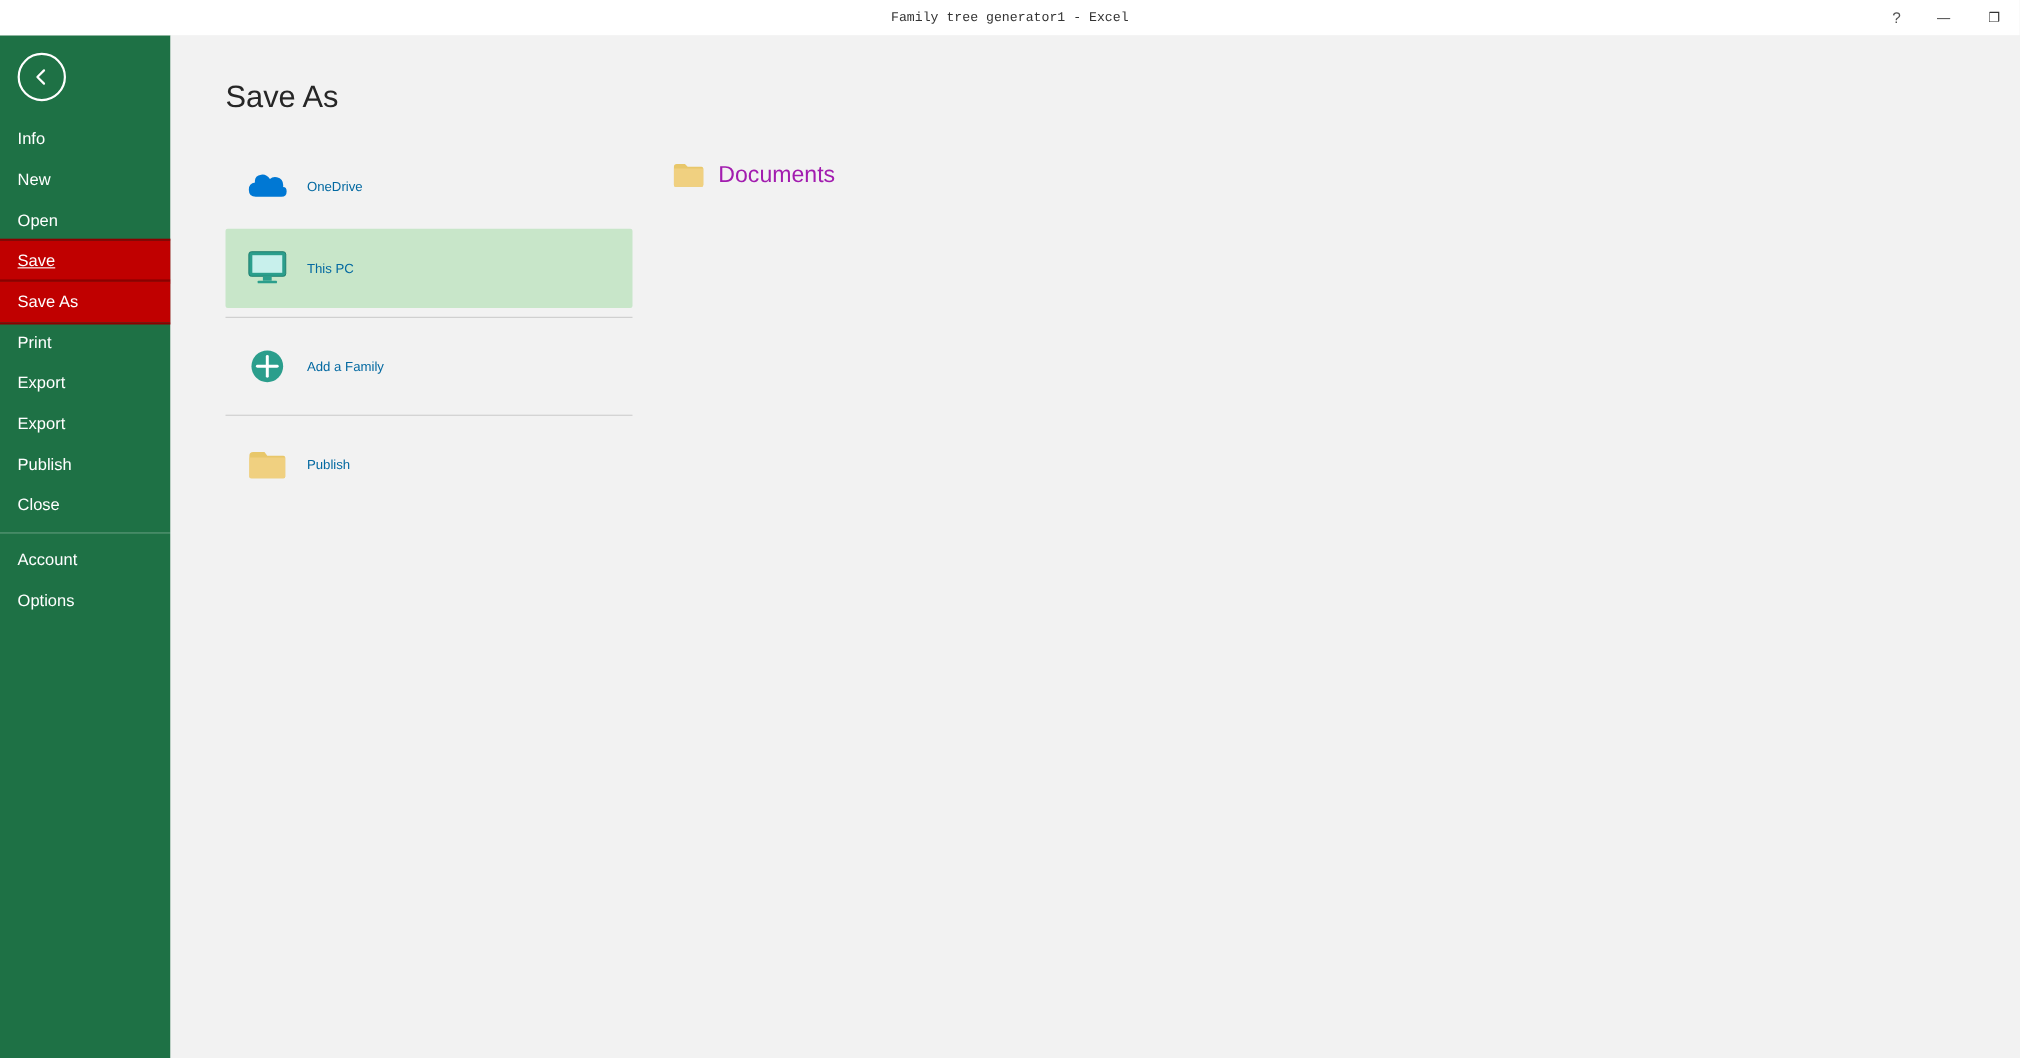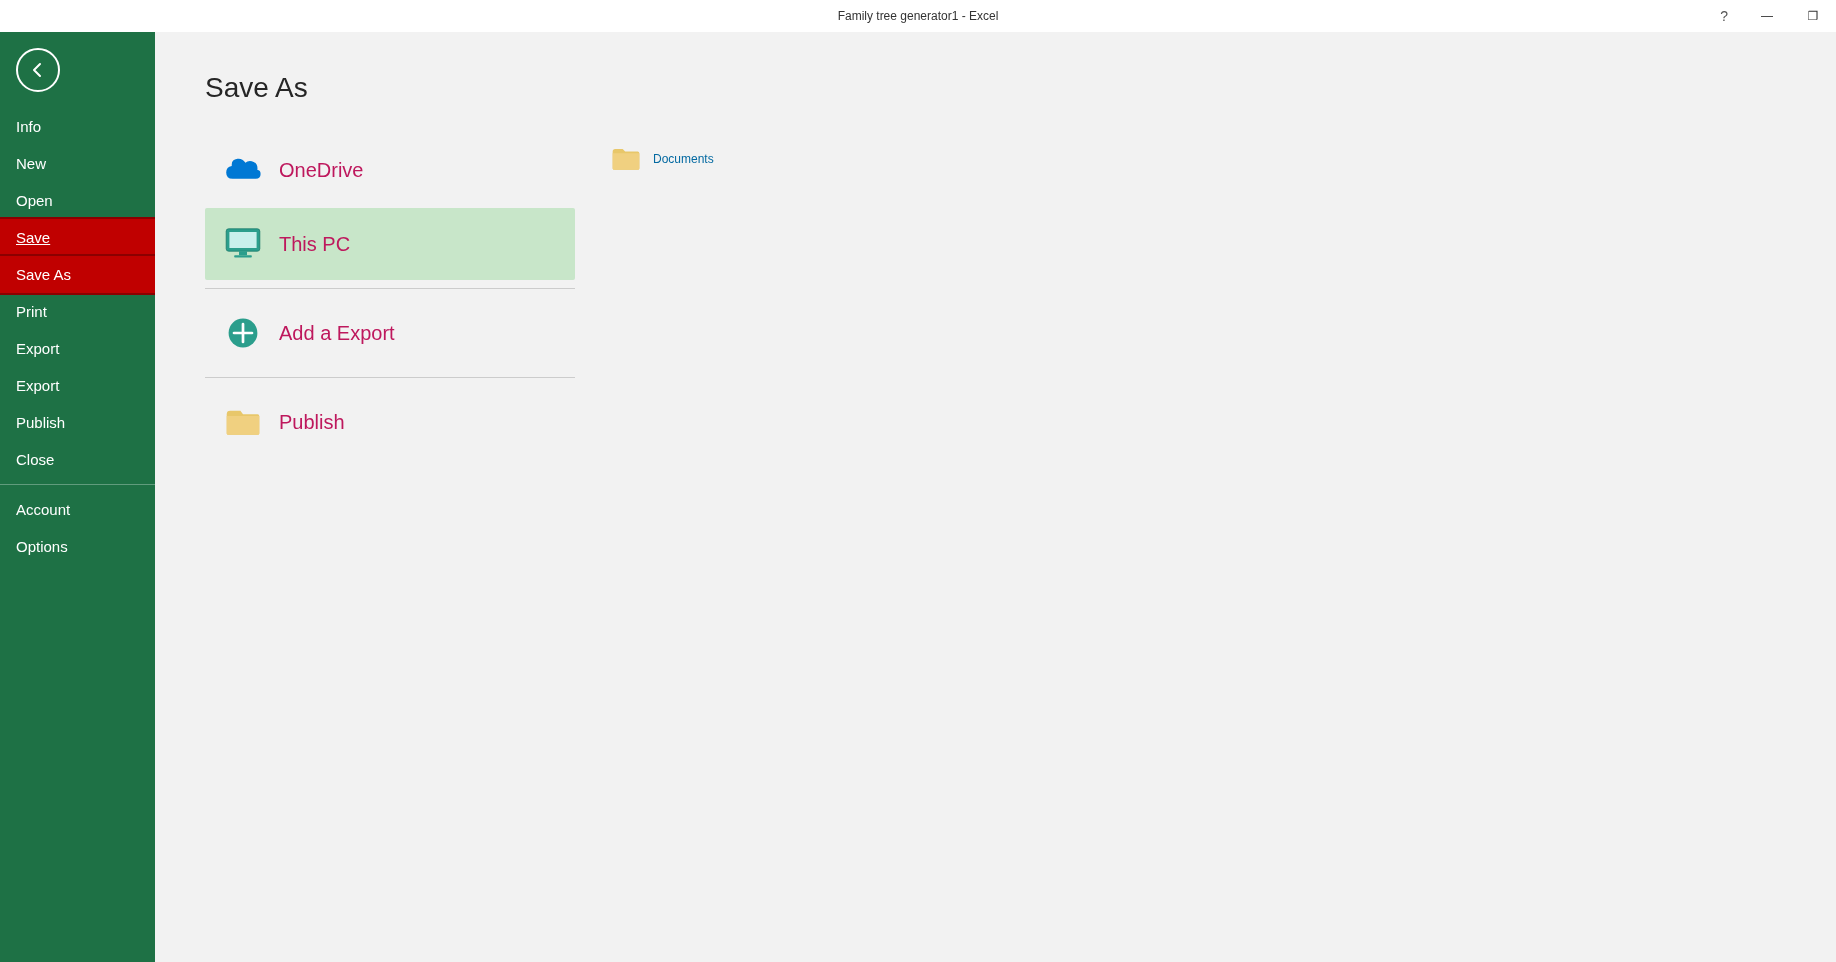--- a/index.html
+++ b/index.html
@@ -11,20 +11,21 @@
       background: #fff;
       display: flex;
       align-items: center;
       justify-content: center;
       position: relative;
       flex-shrink: 0;
     }
     .title-bar-text {
       font-size: 12px;
       color: #333;
+      font-family: Liberation Mono, monospace;
     }
     .title-bar-controls {
       position: absolute;
       right: 0;
       top: 0;
       display: flex;
       align-items: center;
       height: 100%;
     }
     .title-bar-btn {
@@ -122,22 +123,22 @@
     .location-icon {
       width: 44px;
       height: 44px;
       display: flex;
       align-items: center;
       justify-content: center;
       margin-right: 14px;
       flex-shrink: 0;
     }
     .location-label {
-      font-size: 20px;
-      color: #be185d;
+      font-size: 12px;
+      color: #0369a1;
     }
     .location-divider {
       height: 1px;
       background: #ccc;
       margin: 8px 0;
     }
 
     
     .recent-folders {
       flex: 1;
@@ -153,22 +154,22 @@
     .folder-item.selected {
       background: #d0d0d0;
     }
     .folder-icon {
       width: 32px;
       height: 32px;
       margin-right: 12px;
       flex-shrink: 0;
     }
     .folder-label {
-      font-size: 12px;
-      color: #0369a1;
+      font-size: 21px;
+      color: #a21caf;
     }
 
     
     .cloud-icon {
       width: 40px;
       height: 28px;
     }
 
     
     .monitor-icon {
@@ -288,21 +289,21 @@
 
         <div class="location-item">
           <div class="location-icon">
 
             <svg class="add-icon" viewBox="0 0 40 40" fill="none">
               <circle cx="20" cy="20" r="16" fill="#2b9e8c"></circle>
               <line x1="20" y1="10" x2="20" y2="30" stroke="white" stroke-width="3" stroke-linecap="round"></line>
               <line x1="10" y1="20" x2="30" y2="20" stroke="white" stroke-width="3" stroke-linecap="round"></line>
             </svg>
           </div>
-          <span class="location-label">Add a Export</span>
+          <span class="location-label">Add a Family</span>
         </div>
 
         <div class="location-divider"></div>
 
         <div class="location-item">
           <div class="location-icon">
 
             <svg class="browse-icon" viewBox="0 0 42 34" fill="none">
               <path d="M2 8 Q2 4 6 4 L18 4 L21 8 L38 8 Q40 8 40 10 L40 30 Q40 32 38 32 L4 32 Q2 32 2 30 Z" fill="#e8c76a"></path>
               <path d="M2 10 L40 10 L40 30 Q40 32 38 32 L4 32 Q2 32 2 30 Z" fill="#f0d080"></path>

